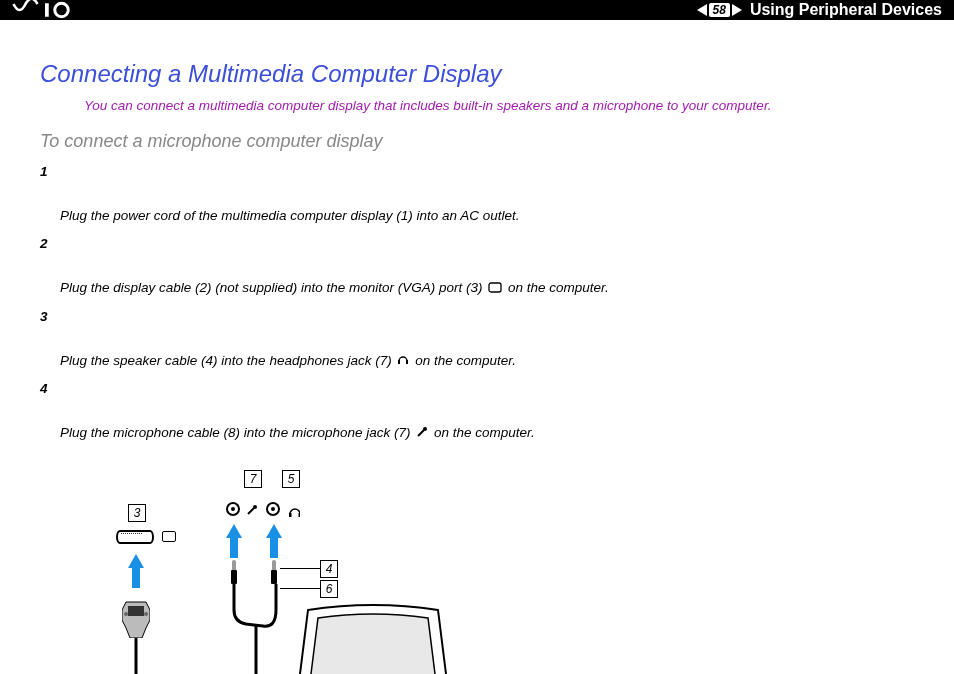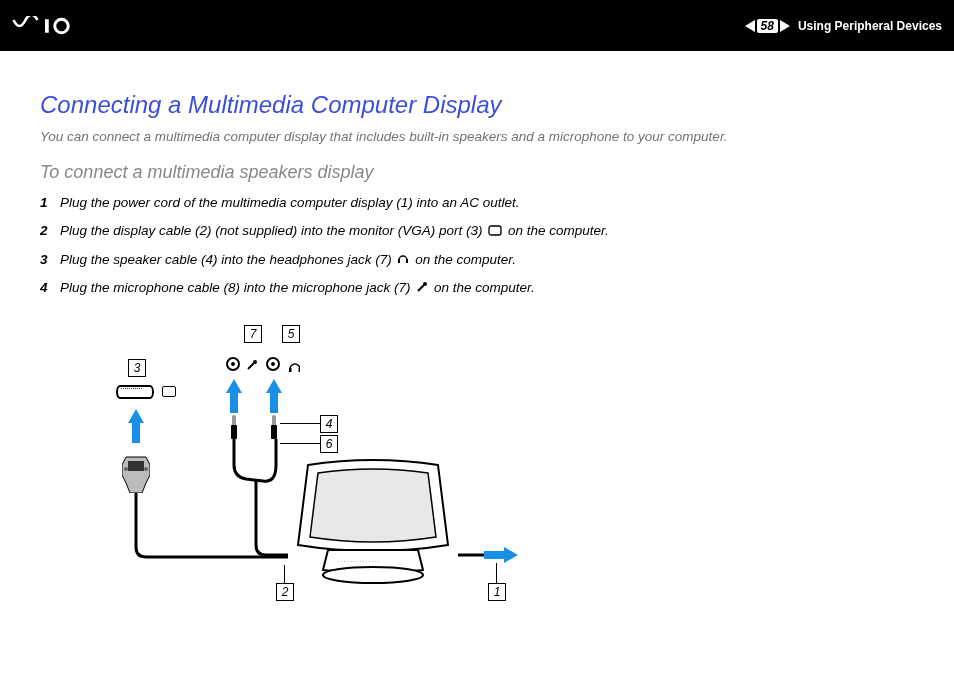--- a/index.html
+++ b/index.html
@@ -5,21 +5,21 @@
   * { box-sizing: border-box; margin: 0; padding: 0; }
   body {
     font-family: Arial, Helvetica, sans-serif;
     width: 954px;
     height: 674px;
     background: #fff;
     position: relative;
     overflow: hidden;
   }
   .header-bar {
-    height: 51px;
+    height: 20px;
     background: #000;
     color: #fff;
     display: flex;
     align-items: center;
     justify-content: space-between;
     padding: 0 12px;
   }
   .logo {
     display: flex;
     align-items: center;
@@ -53,35 +53,36 @@
   }
   .page-num {
     background: #fff;
     color: #000;
     padding: 0 4px;
     font-weight: bold;
     font-style: italic;
     font-size: 12px;
     border-radius: 2px;
   }
-  .section-label { font-weight: bold; font-size: 12px; }
+  .section-label { font-weight: bold; font-size: 16px; }
   .content {
     padding: 40px 32px 0 40px;
     font-style: italic;
   }
   h1 {
     color: #3b4fd8;
     font-weight: normal;
     font-size: 24px;
     margin-bottom: 10px;
   }
   .intro {
     font-size: 13.5px;
-    color: #737373;
+    color: #a21caf;
     margin-bottom: 18px;
+    margin-left: 44px;
   }
   h2 {
     color: #888;
     font-weight: normal;
     font-size: 18px;
     margin-bottom: 10px;
   }
   .steps {
     list-style: none;
     counter-reset: step;
@@ -90,21 +91,21 @@
   .steps li {
     display: flex;
     margin-bottom: 8px;
     line-height: 1.5;
   }
   .step-num {
     font-weight: bold;
     width: 20px;
     flex-shrink: 0;
   }
-  .step-text { flex: 1; }
+  .step-text { flex: 1; margin-top: 44px; }
   .inline-icon {
     display: inline-block;
     vertical-align: middle;
     margin: 0 2px;
   }
   .diagram {
     margin-top: 16px;
     margin-left: 48px;
     position: relative;
     width: 480px;
@@ -278,21 +279,21 @@
       <span class="page-num">58</span>
       <div class="nav-arrow-right"></div>
     </div>
     <span class="section-label">Using Peripheral Devices</span>
   </div>
 </div>
 
 <div class="content">
   <h1>Connecting a Multimedia Computer Display</h1>
   <p class="intro">You can connect a multimedia computer display that includes built-in speakers and a microphone to your computer.</p>
-  <h2>To connect a multimedia speakers display</h2>
+  <h2>To connect a microphone computer display</h2>
 
   <ol class="steps">
     <li>
       <span class="step-num">1</span>
       <span class="step-text">Plug the power cord of the multimedia computer display (1) into an AC outlet.</span>
     </li>
     <li>
       <span class="step-num">2</span>
       <span class="step-text">
         <span>Plug the display cable (2) (not supplied) into the monitor (VGA) port (3) </span>

